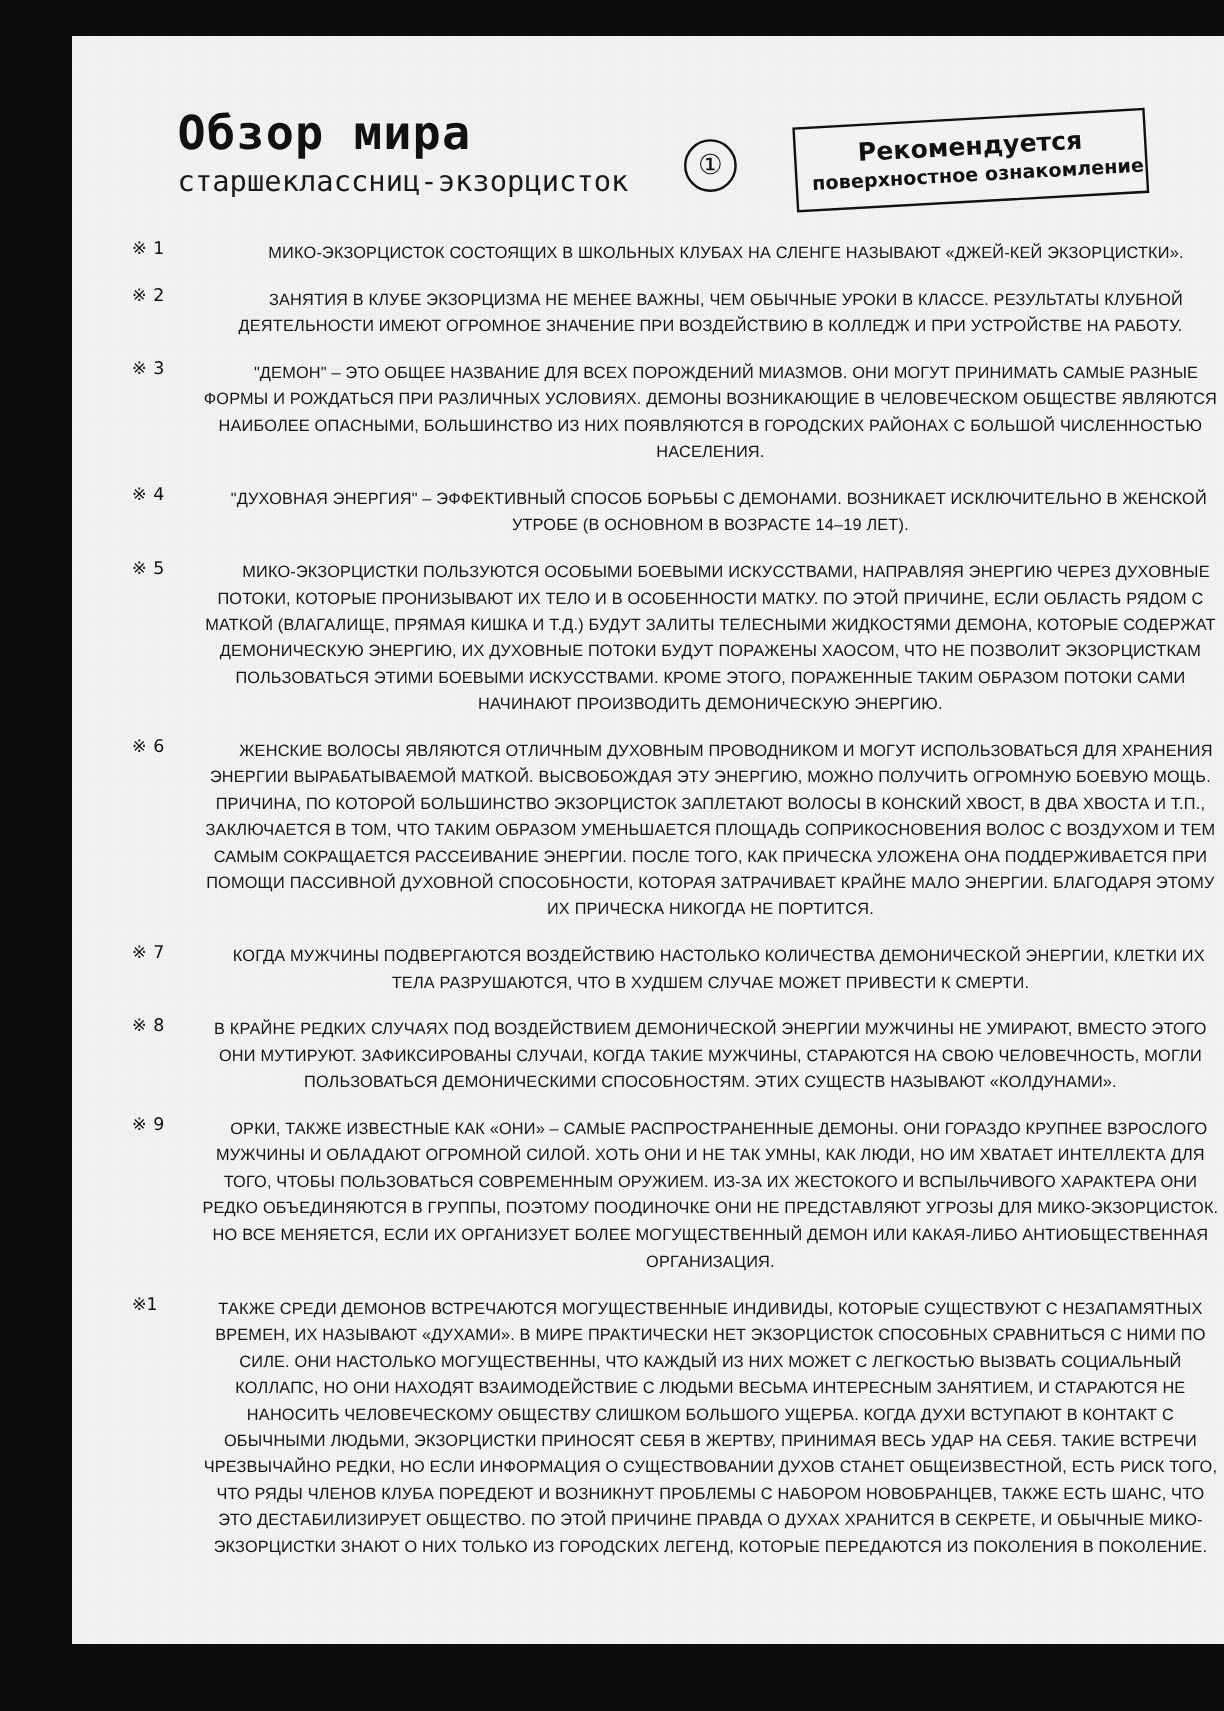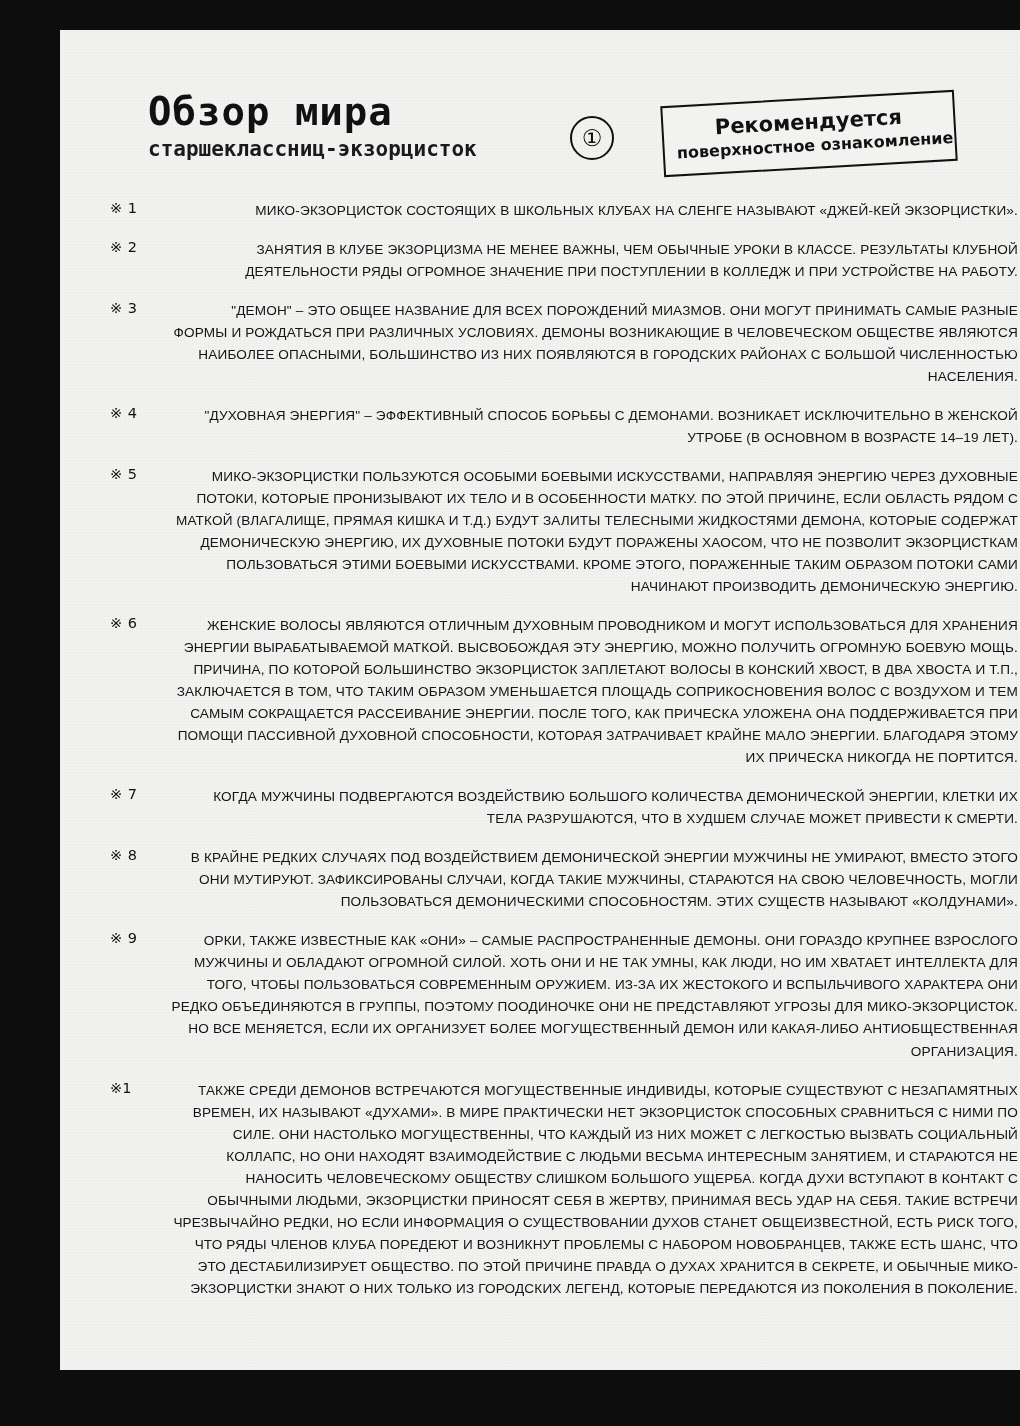--- a/index.html
+++ b/index.html
@@ -39,26 +39,25 @@
     font-family: "DejaVu Sans Mono", monospace;
     font-size: 39px;
     font-weight: bold;
     letter-spacing: 1px;
     color: #111;
     line-height: 1.05;
     white-space: nowrap;
   }
   .sub-title {
     font-family: "DejaVu Sans Mono", monospace;
-    font-size: 21px;
+    font-size: 24px;
     color: #1a1a1a;
     letter-spacing: 0px;
     margin-top: 4px;
     white-space: nowrap;
-    font-weight: bold;
   }
   .page-number {
     position: absolute;
     left: 466px;
     top: 40px;
     width: 44px;
     height: 44px;
     border: 2px solid #111;
     border-radius: 50%;
     color: #111;
@@ -119,21 +118,21 @@
   }
   .note-mark.tight {
     letter-spacing: 0px;
   }
   .note-body {
     flex: 1 1 auto;
     font-family: "Liberation Sans", sans-serif;
     font-size: 13.6px;
     line-height: 1.62;
     color: #141414;
-    text-align: right;
+    text-align: center;
     letter-spacing: 0.15px;
   }
   .note-body.indent-first {
     text-indent: 26px;
   }
   .note-body.indent-small {
     text-indent: 14px;
   }
 </style>
 </head>
@@ -155,21 +154,21 @@
 
   <div class="notes">
 
     <div class="note">
       <div class="note-mark">※ 1</div>
       <div class="note-body indent-first">МИКО-ЭКЗОРЦИСТОК СОСТОЯЩИХ В ШКОЛЬНЫХ КЛУБАХ НА СЛЕНГЕ НАЗЫВАЮТ «ДЖЕЙ-КЕЙ ЭКЗОРЦИСТКИ».</div>
     </div>
 
     <div class="note">
       <div class="note-mark">※ 2</div>
-      <div class="note-body indent-first">ЗАНЯТИЯ В КЛУБЕ ЭКЗОРЦИЗМА НЕ МЕНЕЕ ВАЖНЫ, ЧЕМ ОБЫЧНЫЕ УРОКИ В КЛАССЕ. РЕЗУЛЬТАТЫ КЛУБНОЙ ДЕЯТЕЛЬНОСТИ РЯДЫ ОГРОМНОЕ ЗНАЧЕНИЕ ПРИ ПОСТУПЛЕНИИ В КОЛЛЕДЖ И ПРИ УСТРОЙСТВЕ НА РАБОТУ.</div>
+      <div class="note-body indent-first">ЗАНЯТИЯ В КЛУБЕ ЭКЗОРЦИЗМА НЕ МЕНЕЕ ВАЖНЫ, ЧЕМ ОБЫЧНЫЕ УРОКИ В КЛАССЕ. РЕЗУЛЬТАТЫ КЛУБНОЙ ДЕЯТЕЛЬНОСТИ ИМЕЮТ ОГРОМНОЕ ЗНАЧЕНИЕ ПРИ ВОЗДЕЙСТВИЮ В КОЛЛЕДЖ И ПРИ УСТРОЙСТВЕ НА РАБОТУ.</div>
     </div>
 
     <div class="note">
       <div class="note-mark">※ 3</div>
       <div class="note-body indent-first">"ДЕМОН" – ЭТО ОБЩЕЕ НАЗВАНИЕ ДЛЯ ВСЕХ ПОРОЖДЕНИЙ МИАЗМОВ. ОНИ МОГУТ ПРИНИМАТЬ САМЫЕ РАЗНЫЕ ФОРМЫ И РОЖДАТЬСЯ ПРИ РАЗЛИЧНЫХ УСЛОВИЯХ. ДЕМОНЫ ВОЗНИКАЮЩИЕ В ЧЕЛОВЕЧЕСКОМ ОБЩЕСТВЕ ЯВЛЯЮТСЯ НАИБОЛЕЕ ОПАСНЫМИ, БОЛЬШИНСТВО ИЗ НИХ ПОЯВЛЯЮТСЯ В ГОРОДСКИХ РАЙОНАХ С БОЛЬШОЙ ЧИСЛЕННОСТЬЮ НАСЕЛЕНИЯ.</div>
     </div>
 
     <div class="note">
       <div class="note-mark">※ 4</div>
       <div class="note-body indent-small">"ДУХОВНАЯ ЭНЕРГИЯ" – ЭФФЕКТИВНЫЙ СПОСОБ БОРЬБЫ С ДЕМОНАМИ. ВОЗНИКАЕТ ИСКЛЮЧИТЕЛЬНО В ЖЕНСКОЙ УТРОБЕ (В ОСНОВНОМ В ВОЗРАСТЕ 14–19 ЛЕТ).</div>
@@ -180,21 +179,21 @@
       <div class="note-body indent-first">МИКО-ЭКЗОРЦИСТКИ ПОЛЬЗУЮТСЯ ОСОБЫМИ БОЕВЫМИ ИСКУССТВАМИ, НАПРАВЛЯЯ ЭНЕРГИЮ ЧЕРЕЗ ДУХОВНЫЕ ПОТОКИ, КОТОРЫЕ ПРОНИЗЫВАЮТ ИХ ТЕЛО И В ОСОБЕННОСТИ МАТКУ. ПО ЭТОЙ ПРИЧИНЕ, ЕСЛИ ОБЛАСТЬ РЯДОМ С МАТКОЙ (ВЛАГАЛИЩЕ, ПРЯМАЯ КИШКА И Т.Д.) БУДУТ ЗАЛИТЫ ТЕЛЕСНЫМИ ЖИДКОСТЯМИ ДЕМОНА, КОТОРЫЕ СОДЕРЖАТ ДЕМОНИЧЕСКУЮ ЭНЕРГИЮ, ИХ ДУХОВНЫЕ ПОТОКИ БУДУТ ПОРАЖЕНЫ ХАОСОМ, ЧТО НЕ ПОЗВОЛИТ ЭКЗОРЦИСТКАМ ПОЛЬЗОВАТЬСЯ ЭТИМИ БОЕВЫМИ ИСКУССТВАМИ. КРОМЕ ЭТОГО, ПОРАЖЕННЫЕ ТАКИМ ОБРАЗОМ ПОТОКИ САМИ НАЧИНАЮТ ПРОИЗВОДИТЬ ДЕМОНИЧЕСКУЮ ЭНЕРГИЮ.</div>
     </div>
 
     <div class="note">
       <div class="note-mark">※ 6</div>
       <div class="note-body indent-first">ЖЕНСКИЕ ВОЛОСЫ ЯВЛЯЮТСЯ ОТЛИЧНЫМ ДУХОВНЫМ ПРОВОДНИКОМ И МОГУТ ИСПОЛЬЗОВАТЬСЯ ДЛЯ ХРАНЕНИЯ ЭНЕРГИИ ВЫРАБАТЫВАЕМОЙ МАТКОЙ. ВЫСВОБОЖДАЯ ЭТУ ЭНЕРГИЮ, МОЖНО ПОЛУЧИТЬ ОГРОМНУЮ БОЕВУЮ МОЩЬ. ПРИЧИНА, ПО КОТОРОЙ БОЛЬШИНСТВО ЭКЗОРЦИСТОК ЗАПЛЕТАЮТ ВОЛОСЫ В КОНСКИЙ ХВОСТ, В ДВА ХВОСТА И Т.П., ЗАКЛЮЧАЕТСЯ В ТОМ, ЧТО ТАКИМ ОБРАЗОМ УМЕНЬШАЕТСЯ ПЛОЩАДЬ СОПРИКОСНОВЕНИЯ ВОЛОС С ВОЗДУХОМ И ТЕМ САМЫМ СОКРАЩАЕТСЯ РАССЕИВАНИЕ ЭНЕРГИИ. ПОСЛЕ ТОГО, КАК ПРИЧЕСКА УЛОЖЕНА ОНА ПОДДЕРЖИВАЕТСЯ ПРИ ПОМОЩИ ПАССИВНОЙ ДУХОВНОЙ СПОСОБНОСТИ, КОТОРАЯ ЗАТРАЧИВАЕТ КРАЙНЕ МАЛО ЭНЕРГИИ. БЛАГОДАРЯ ЭТОМУ ИХ ПРИЧЕСКА НИКОГДА НЕ ПОРТИТСЯ.</div>
     </div>
 
     <div class="note">
       <div class="note-mark">※ 7</div>
-      <div class="note-body indent-small">КОГДА МУЖЧИНЫ ПОДВЕРГАЮТСЯ ВОЗДЕЙСТВИЮ БОЛЬШОГО КОЛИЧЕСТВА ДЕМОНИЧЕСКОЙ ЭНЕРГИИ, КЛЕТКИ ИХ ТЕЛА РАЗРУШАЮТСЯ, ЧТО В ХУДШЕМ СЛУЧАЕ МОЖЕТ ПРИВЕСТИ К СМЕРТИ.</div>
+      <div class="note-body indent-small">КОГДА МУЖЧИНЫ ПОДВЕРГАЮТСЯ ВОЗДЕЙСТВИЮ НАСТОЛЬКО КОЛИЧЕСТВА ДЕМОНИЧЕСКОЙ ЭНЕРГИИ, КЛЕТКИ ИХ ТЕЛА РАЗРУШАЮТСЯ, ЧТО В ХУДШЕМ СЛУЧАЕ МОЖЕТ ПРИВЕСТИ К СМЕРТИ.</div>
     </div>
 
     <div class="note">
       <div class="note-mark">※ 8</div>
       <div class="note-body">В КРАЙНЕ РЕДКИХ СЛУЧАЯХ ПОД ВОЗДЕЙСТВИЕМ ДЕМОНИЧЕСКОЙ ЭНЕРГИИ МУЖЧИНЫ НЕ УМИРАЮТ, ВМЕСТО ЭТОГО ОНИ МУТИРУЮТ. ЗАФИКСИРОВАНЫ СЛУЧАИ, КОГДА ТАКИЕ МУЖЧИНЫ, СТАРАЮТСЯ НА СВОЮ ЧЕЛОВЕЧНОСТЬ, МОГЛИ ПОЛЬЗОВАТЬСЯ ДЕМОНИЧЕСКИМИ СПОСОБНОСТЯМ. ЭТИХ СУЩЕСТВ НАЗЫВАЮТ «КОЛДУНАМИ».</div>
     </div>
 
     <div class="note">
       <div class="note-mark">※ 9</div>
       <div class="note-body indent-small">ОРКИ, ТАКЖЕ ИЗВЕСТНЫЕ КАК «ОНИ» – САМЫЕ РАСПРОСТРАНЕННЫЕ ДЕМОНЫ. ОНИ ГОРАЗДО КРУПНЕЕ ВЗРОСЛОГО МУЖЧИНЫ И ОБЛАДАЮТ ОГРОМНОЙ СИЛОЙ. ХОТЬ ОНИ И НЕ ТАК УМНЫ, КАК ЛЮДИ, НО ИМ ХВАТАЕТ ИНТЕЛЛЕКТА ДЛЯ ТОГО, ЧТОБЫ ПОЛЬЗОВАТЬСЯ СОВРЕМЕННЫМ ОРУЖИЕМ. ИЗ-ЗА ИХ ЖЕСТОКОГО И ВСПЫЛЬЧИВОГО ХАРАКТЕРА ОНИ РЕДКО ОБЪЕДИНЯЮТСЯ В ГРУППЫ, ПОЭТОМУ ПООДИНОЧКЕ ОНИ НЕ ПРЕДСТАВЛЯЮТ УГРОЗЫ ДЛЯ МИКО-ЭКЗОРЦИСТОК. НО ВСЕ МЕНЯЕТСЯ, ЕСЛИ ИХ ОРГАНИЗУЕТ БОЛЕЕ МОГУЩЕСТВЕННЫЙ ДЕМОН ИЛИ КАКАЯ-ЛИБО АНТИОБЩЕСТВЕННАЯ ОРГАНИЗАЦИЯ.</div>

